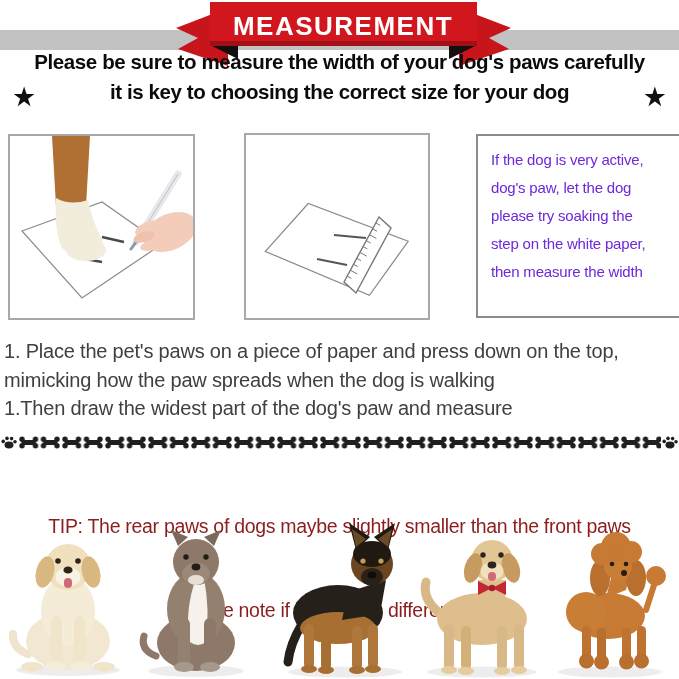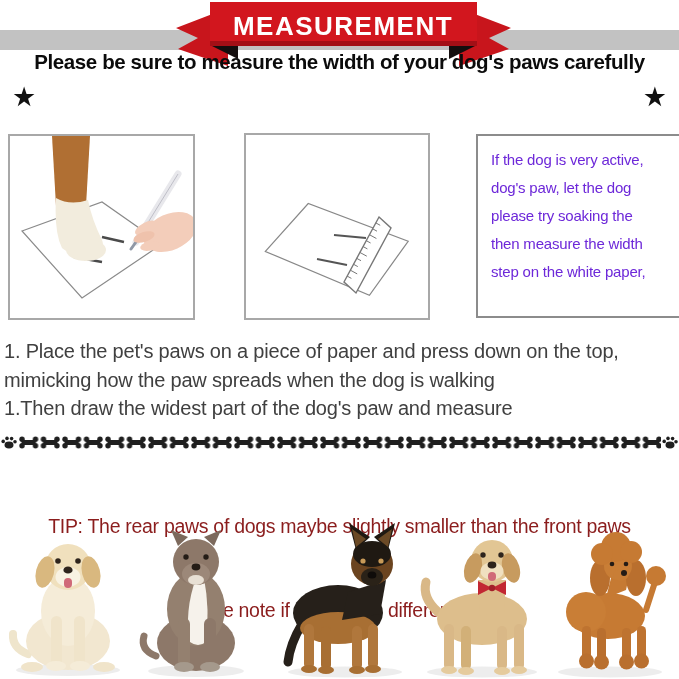--- a/index.html
+++ b/index.html
@@ -42,20 +42,21 @@
     <polygon points="459,8 511,28 489,38 509,49 459,66" fill="#C8151C"></polygon>
     <polygon points="212,46 238,46 238,59" fill="#140E0E"></polygon>
     <polygon points="475,46 449,46 449,59" fill="#140E0E"></polygon>
     <rect x="210" y="2" width="267" height="44" fill="#D2161E"></rect>
     <rect x="210" y="41" width="267" height="5" fill="#A30F16"></rect>
     <text x="343" y="35" text-anchor="middle" font-size="26" font-weight="bold" fill="#ffffff" letter-spacing="1.5">MEASUREMENT</text>
   </svg>
 
   <div id="heading">
     <div>Please be sure to measure the width of your dog's paws carefully</div>
+    <div>it is key to choosing the correct size for your dog</div>
   </div>
   <span class="star" id="star-left">★</span>
   <span class="star" id="star-right">★</span>
 
   <div class="illus-box" id="box1">
     <svg width="183" height="182" viewBox="0 0 183 182">
       <polygon points="12,95 92,66 152,108 72,162" fill="#ffffff" stroke="#8a8a8a" stroke-width="1.2"></polygon>
       <line x1="64" y1="121" x2="92" y2="126" stroke="#4a4a4a" stroke-width="2.4"></line>
       <line x1="92" y1="101" x2="114" y2="106" stroke="#4a4a4a" stroke-width="2.4"></line>
       <path d="M42,0 L80,0 L76,70 Q60,74 46,70 Z" fill="#B06F33"></path>
@@ -91,22 +92,22 @@
       </g>
       <line x1="88" y1="100" x2="120" y2="103" stroke="#555555" stroke-width="2"></line>
       <line x1="71" y1="124" x2="101" y2="130" stroke="#555555" stroke-width="2"></line>
     </svg>
   </div>
 
   <div class="illus-box" id="box3">
     <div>If the dog is very active,</div>
     <div>dog's paw, let the dog</div>
     <div>please try soaking the</div>
+    <div>step on the white paper,</div>
     <div>then measure the width</div>
-    <div>step on the white paper,</div>
   </div>
 
   <div id="instructions">
     <div>1. Place the pet's paws on a piece of paper and press down on the top,</div>
     <div>mimicking how the paw spreads when the dog is walking</div>
     <div>1.Then draw the widest part of the dog's paw and measure</div>
   </div>
 
   <svg id="divider" width="679" height="21" viewBox="0 0 679 21">
     <defs>

